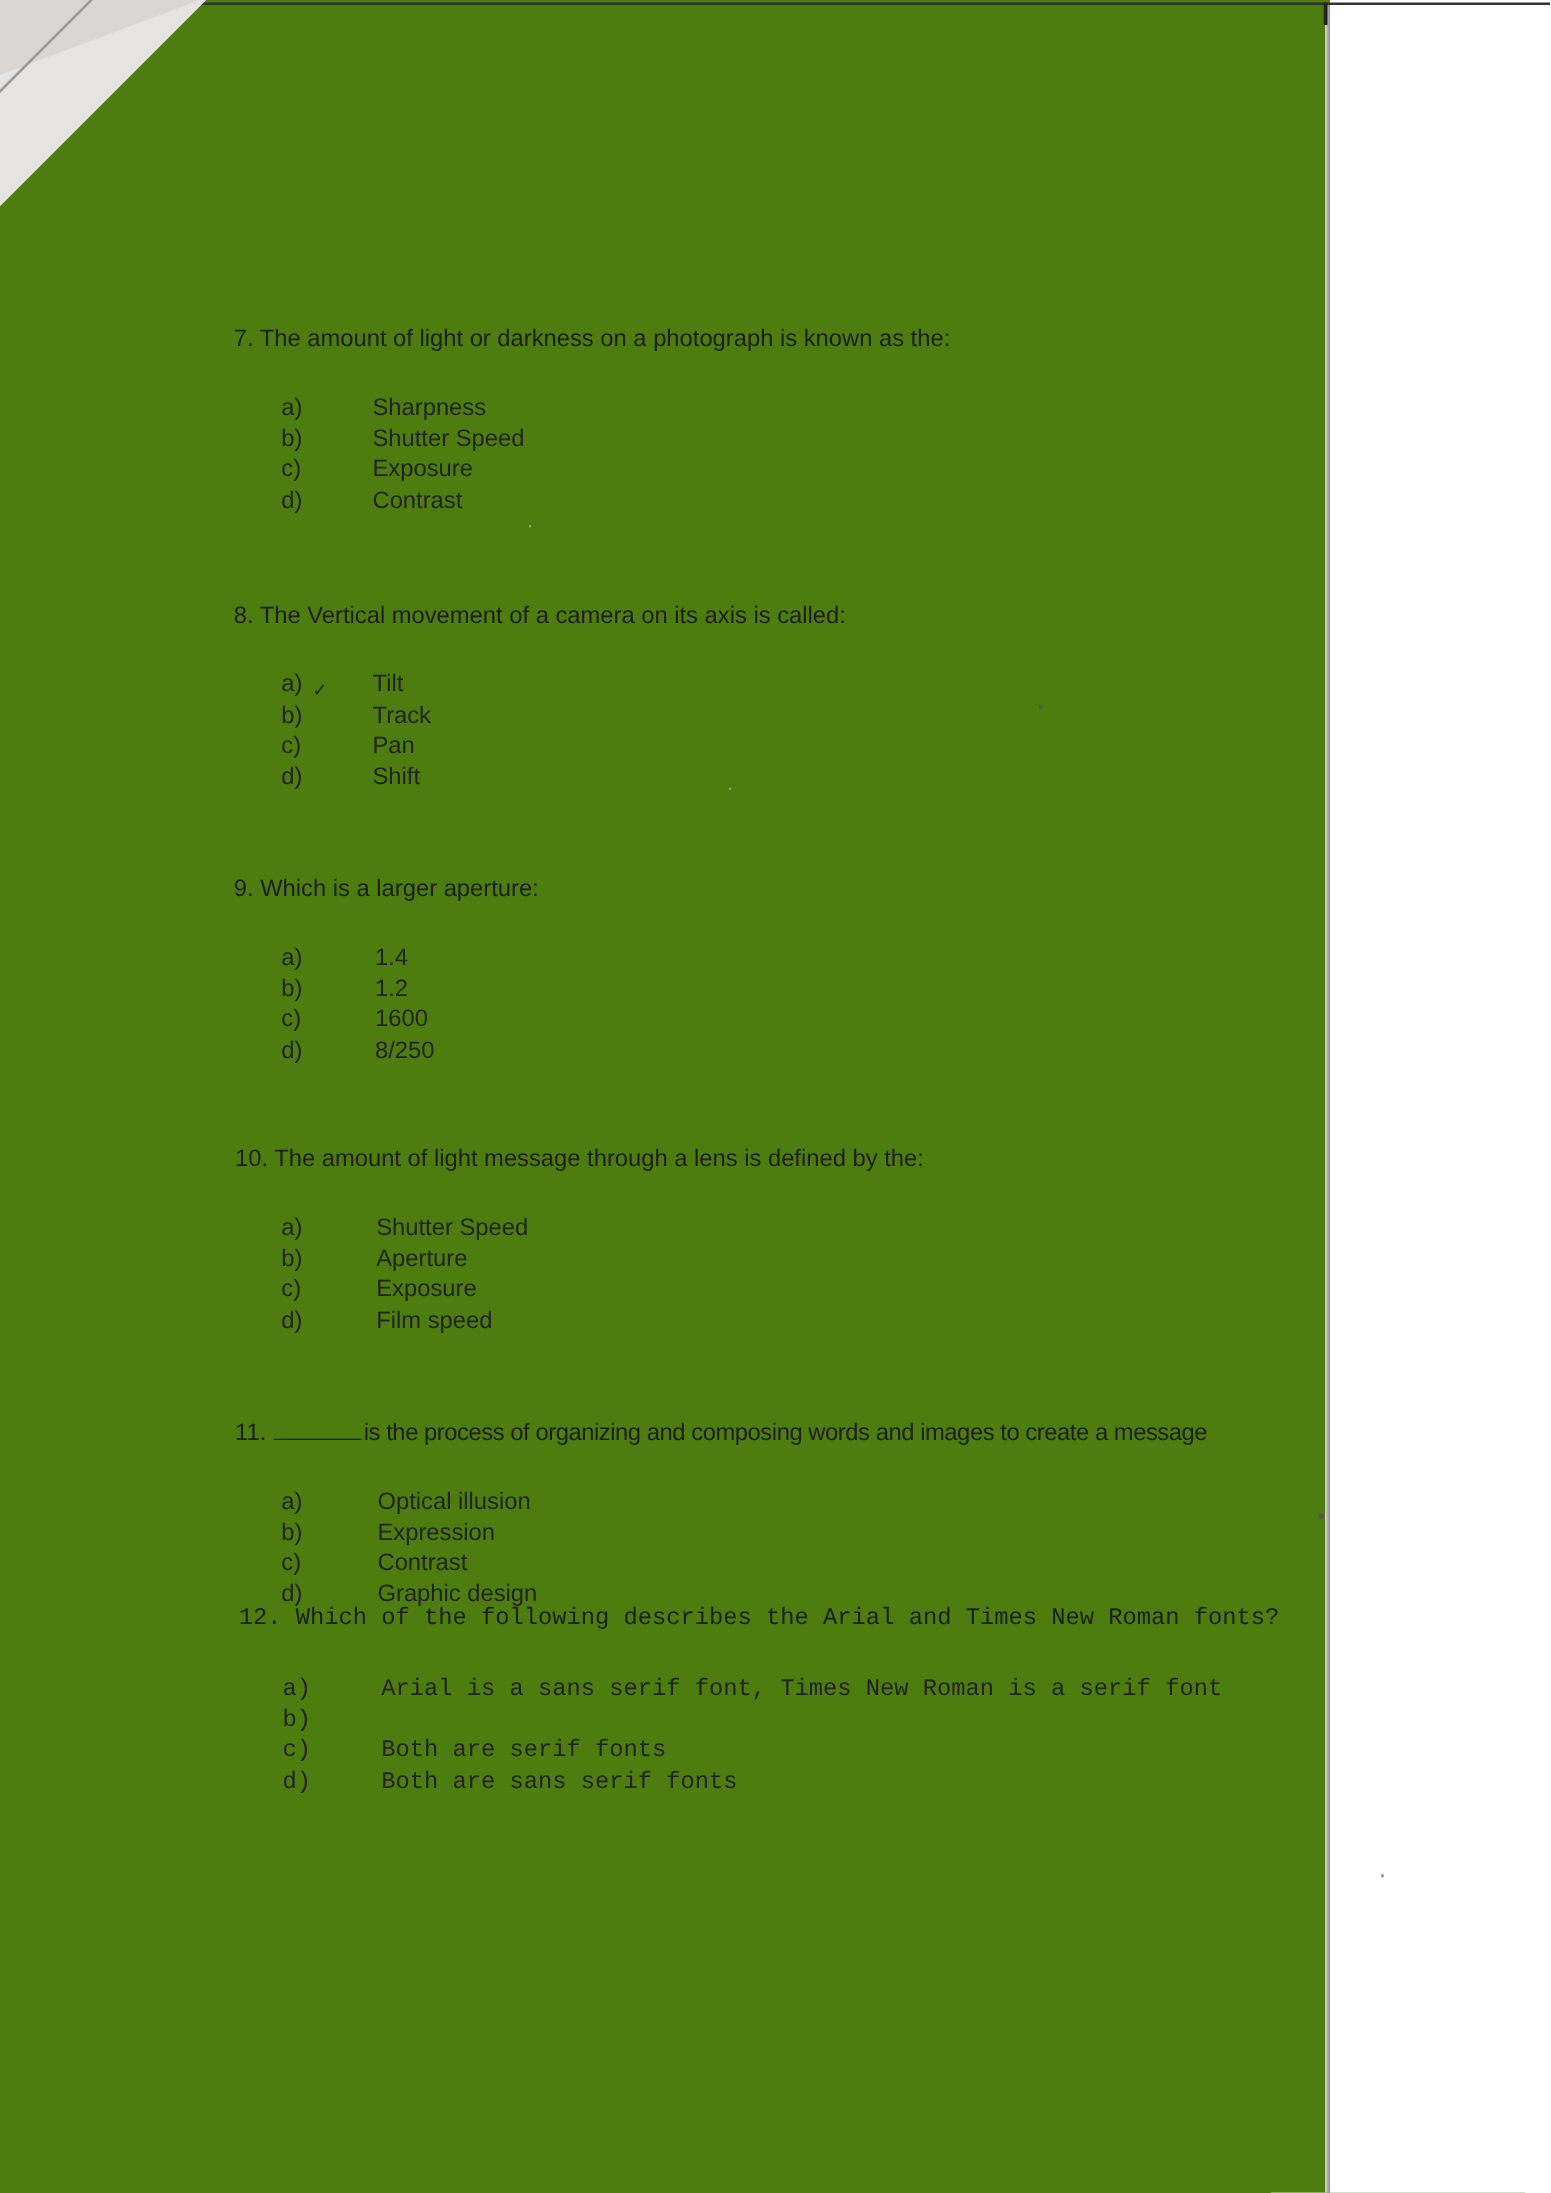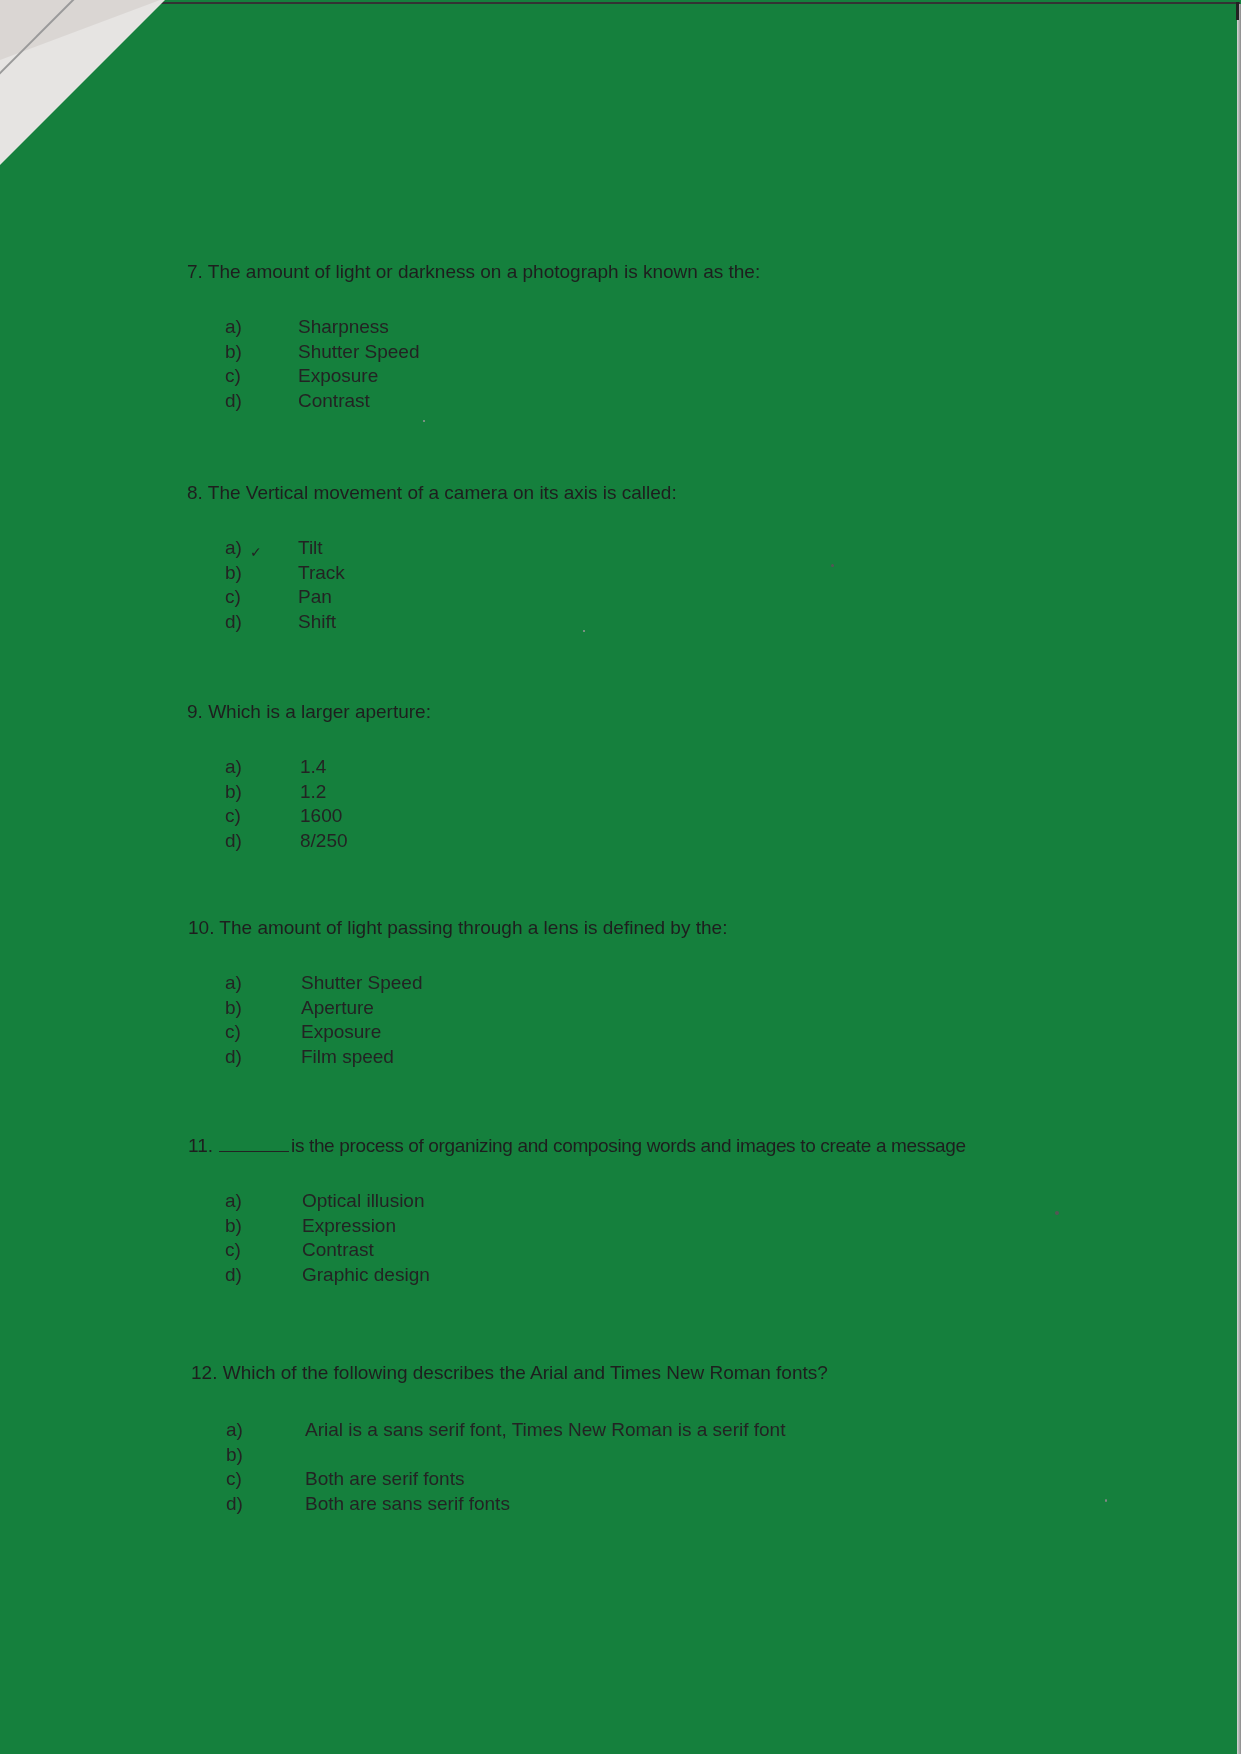--- a/index.html
+++ b/index.html
@@ -11,23 +11,24 @@
     width: 1241px;
     height: 1754px;
     position: relative;
     overflow: hidden;
     font-family: "Liberation Sans", "DejaVu Sans", sans-serif;
     color: #222222;
   }
   .page {
     position: absolute;
     left: 0; top: 0;
-    width: 1241px;
+    width: 1032px;
     height: 1754px;
-    background: #15803d;
+    background: #4d7c0f;
+    padding-left: 32px;
   }
   
   .scan-top-edge {
     position: absolute;
     left: 150px; top: 2px;
     width: 1090px; height: 2px;
     background: #333333;
   }
   
   .scan-right-edge {
@@ -206,21 +207,21 @@
       <div class="option">
           <span class="label">d)</span>
           <span class="text" style="left:75px">8/250</span>
         </div>
     </div>
   </div>
 
   <div class="question" style="left:188px; top:916px;">
     <div class="q-text">
       <span>10.</span>
-      <span>The amount of light passing through a lens is defined by the:</span>
+      <span>The amount of light message through a lens is defined by the:</span>
     </div>
     <div class="options" style="left:37px; margin-top:31px;">
       <div class="option">
           <span class="label">a)</span>
           <span class="text" style="left:76px">Shutter Speed</span>
         </div>
       <div class="option">
           <span class="label">b)</span>
           <span class="text" style="left:76px">Aperture</span>
         </div>
@@ -252,21 +253,21 @@
           <span class="label">c)</span>
           <span class="text" style="left:77px">Contrast</span>
         </div>
       <div class="option">
           <span class="label">d)</span>
           <span class="text" style="left:77px">Graphic design</span>
         </div>
     </div>
   </div>
 
-  <div class="question" style="left:191px; top:1361px;">
+  <div class="question" style="left:191px; top:1282px;font-family:Liberation Mono, monospace;">
     <div class="q-text">
       <span>12.</span>
       <span>Which of the following describes the Arial and Times New Roman fonts?</span>
     </div>
     <div class="options" style="left:35px; margin-top:33px;">
       <div class="option">
           <span class="label">a)</span>
           <span class="text" style="left:79px">Arial is a sans serif font, Times New Roman is a serif font</span>
         </div>
       <div class="option">

